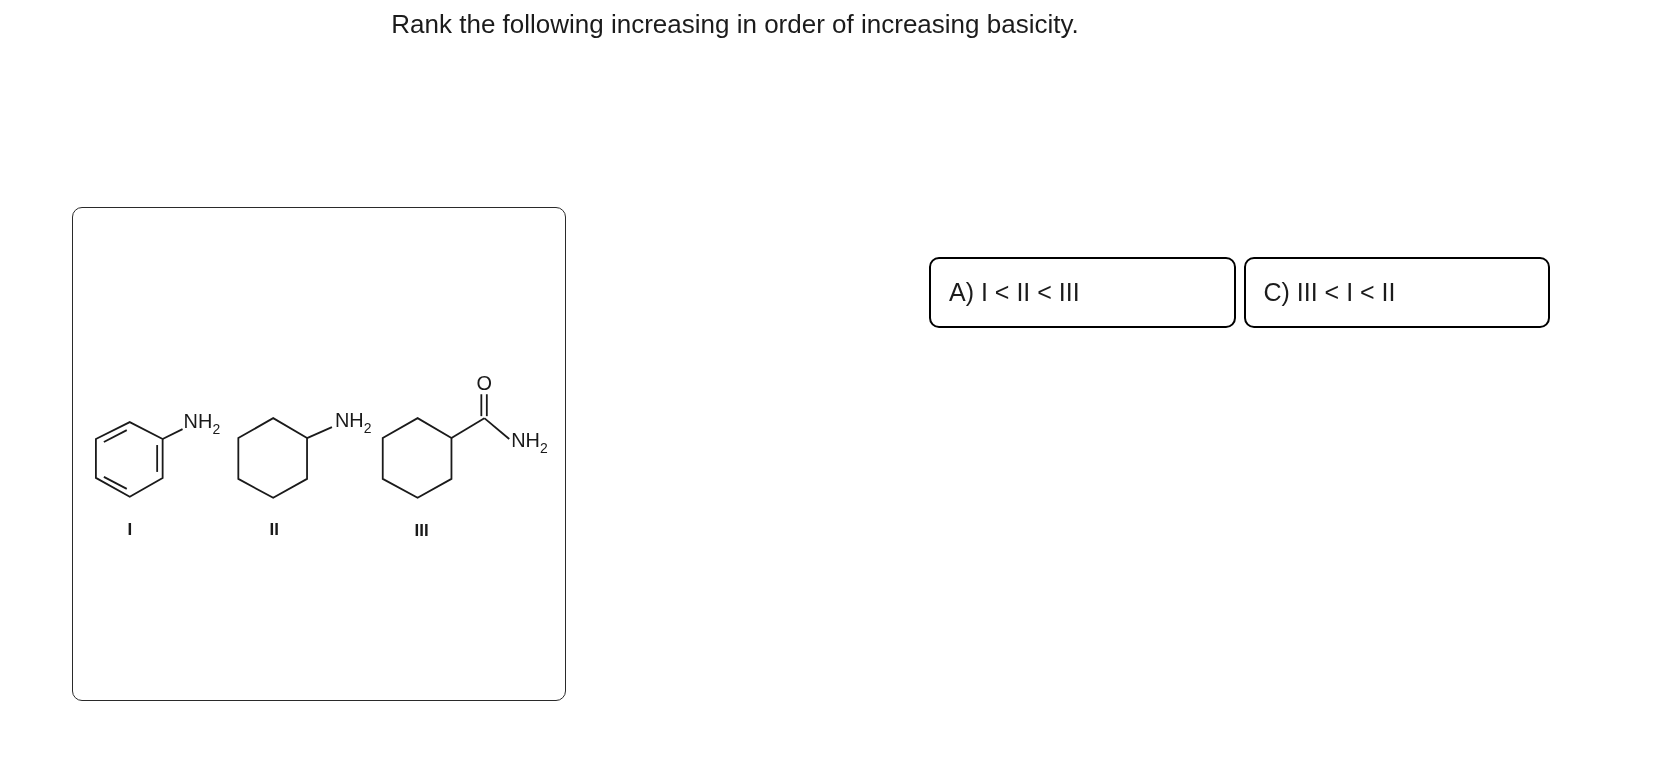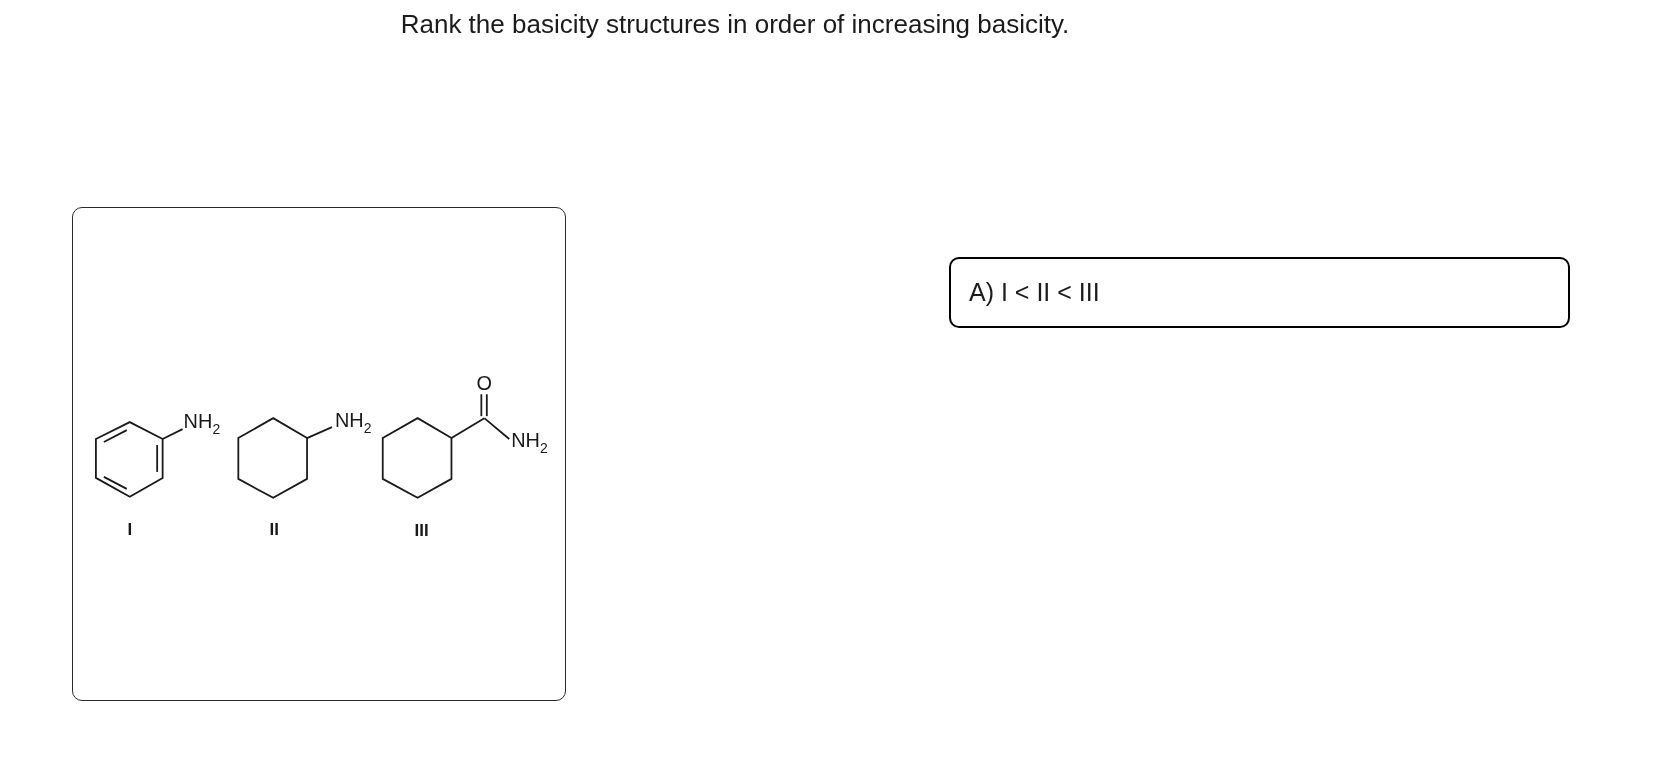--- a/index.html
+++ b/index.html
@@ -56,21 +56,21 @@
   svg text.sub {
     font-size: 14px;
   }
   svg text.struct-label {
     font-size: 17px;
     font-weight: 700;
     text-anchor: middle;
   }
   .options {
     position: absolute;
-    left: 949px;
+    left: 929px;
     top: 257px;
     width: 621px;
     display: flex;
     gap: 8px;
   }
   .option {
     box-sizing: border-box;
     width: 621px;
     height: 71px;
     border: 2px solid #000000;
@@ -85,21 +85,21 @@
     font-size: 25px;
     color: #1b1b1b;
     white-space: pre;
   }
 </style>
 </head>
 <body>
 
 <div class="page">
 
-  <div class="title">Rank the basicity structures in order of increasing basicity.</div>
+  <div class="title">Rank the following increasing in order of increasing basicity.</div>
 
   <div class="structures-panel">
     <svg viewBox="0 0 494 494">
 
       <g>
         <polygon class="bond" points="57,215 90,232 90,271 57,290 23,271 23,232"></polygon>
         <line class="bond" x1="84.5" y1="238" x2="84.5" y2="265"></line>
         <line class="bond" x1="31" y1="235" x2="54" y2="223"></line>
         <line class="bond" x1="31" y1="270" x2="54" y2="282"></line>
         <line class="bond" x1="90" y1="232" x2="110" y2="222"></line>
@@ -128,15 +128,18 @@
         <text class="struct-label" x="350" y="329">III</text>
       </g>
 
     </svg>
   </div>
 
   <div class="options">
     <div class="option">
       <span class="option-label">A) I &lt; II &lt; III</span>
     </div>
+    <div class="option">
+      <span class="option-label">C) III &lt; I &lt; II</span>
+    </div>
   </div>
 
 </div>
 
 </body></html>

